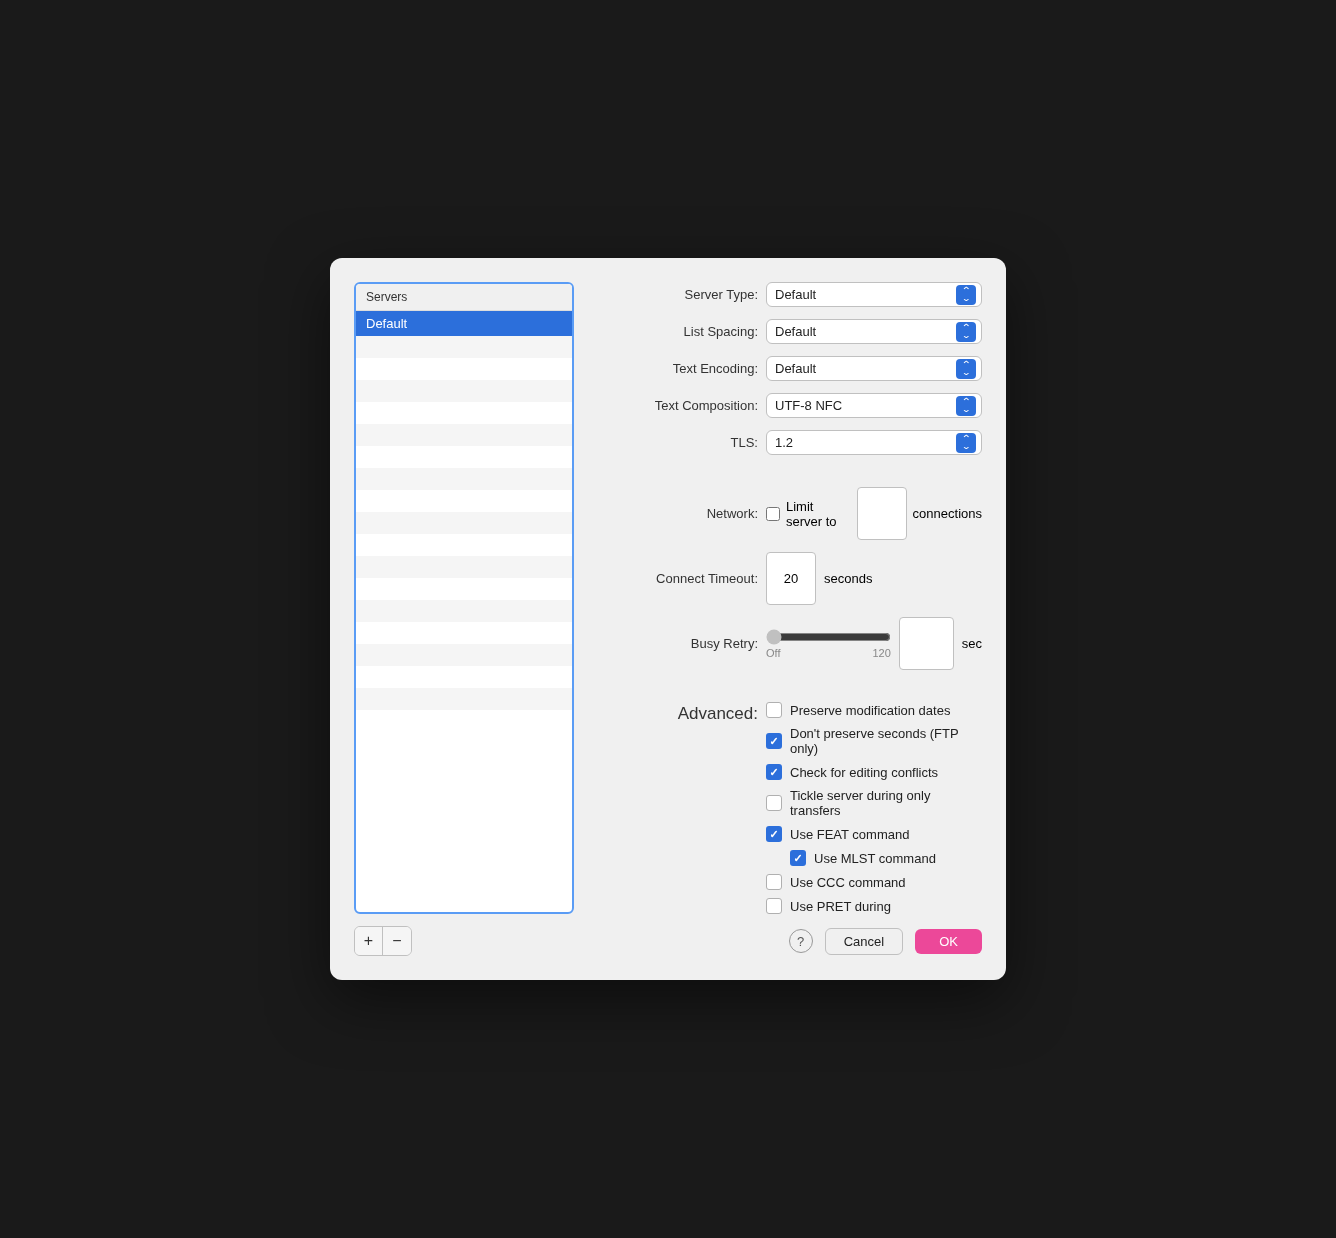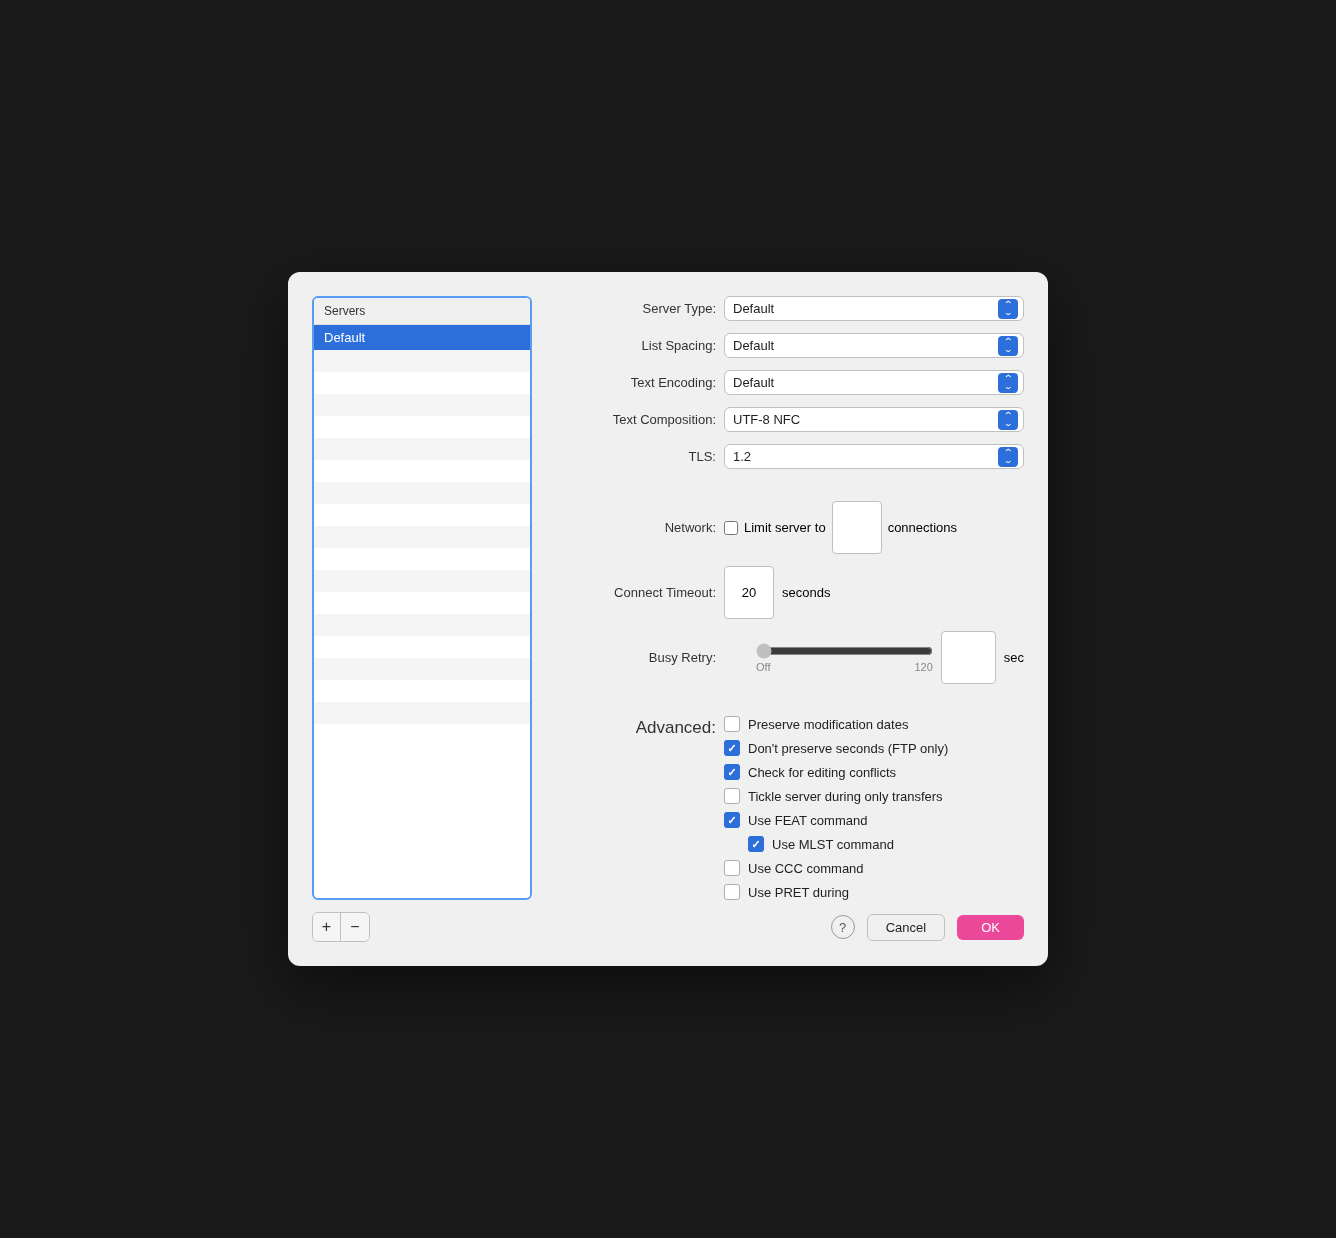--- a/index.html
+++ b/index.html
@@ -11,21 +11,21 @@
       justify-content: center;
       min-height: 100vh;
       font-family: -apple-system, BlinkMacSystemFont, "SF Pro Text", "Helvetica Neue", sans-serif;
       font-size: 13px;
     }
 
     .dialog {
       background: #f0f0f0;
       border-radius: 12px;
       padding: 24px;
-      width: 760px;
+      width: 676px;
       box-shadow: 0 20px 60px rgba(0,0,0,0.5);
       display: flex;
       flex-direction: column;
       gap: 8px;
     }
 
     .dialog-body {
       display: flex;
       gap: 24px;
     }
@@ -175,21 +175,20 @@
       display: flex;
       align-items: center;
       gap: 8px;
     }
 
     
     .slider-row {
       display: flex;
       align-items: center;
       gap: 8px;
-      margin-left: 32px;
     }
 
     .slider-wrapper {
       display: flex;
       flex-direction: column;
       align-items: stretch;
       flex: 1;
     }
 
     .slider-track {

